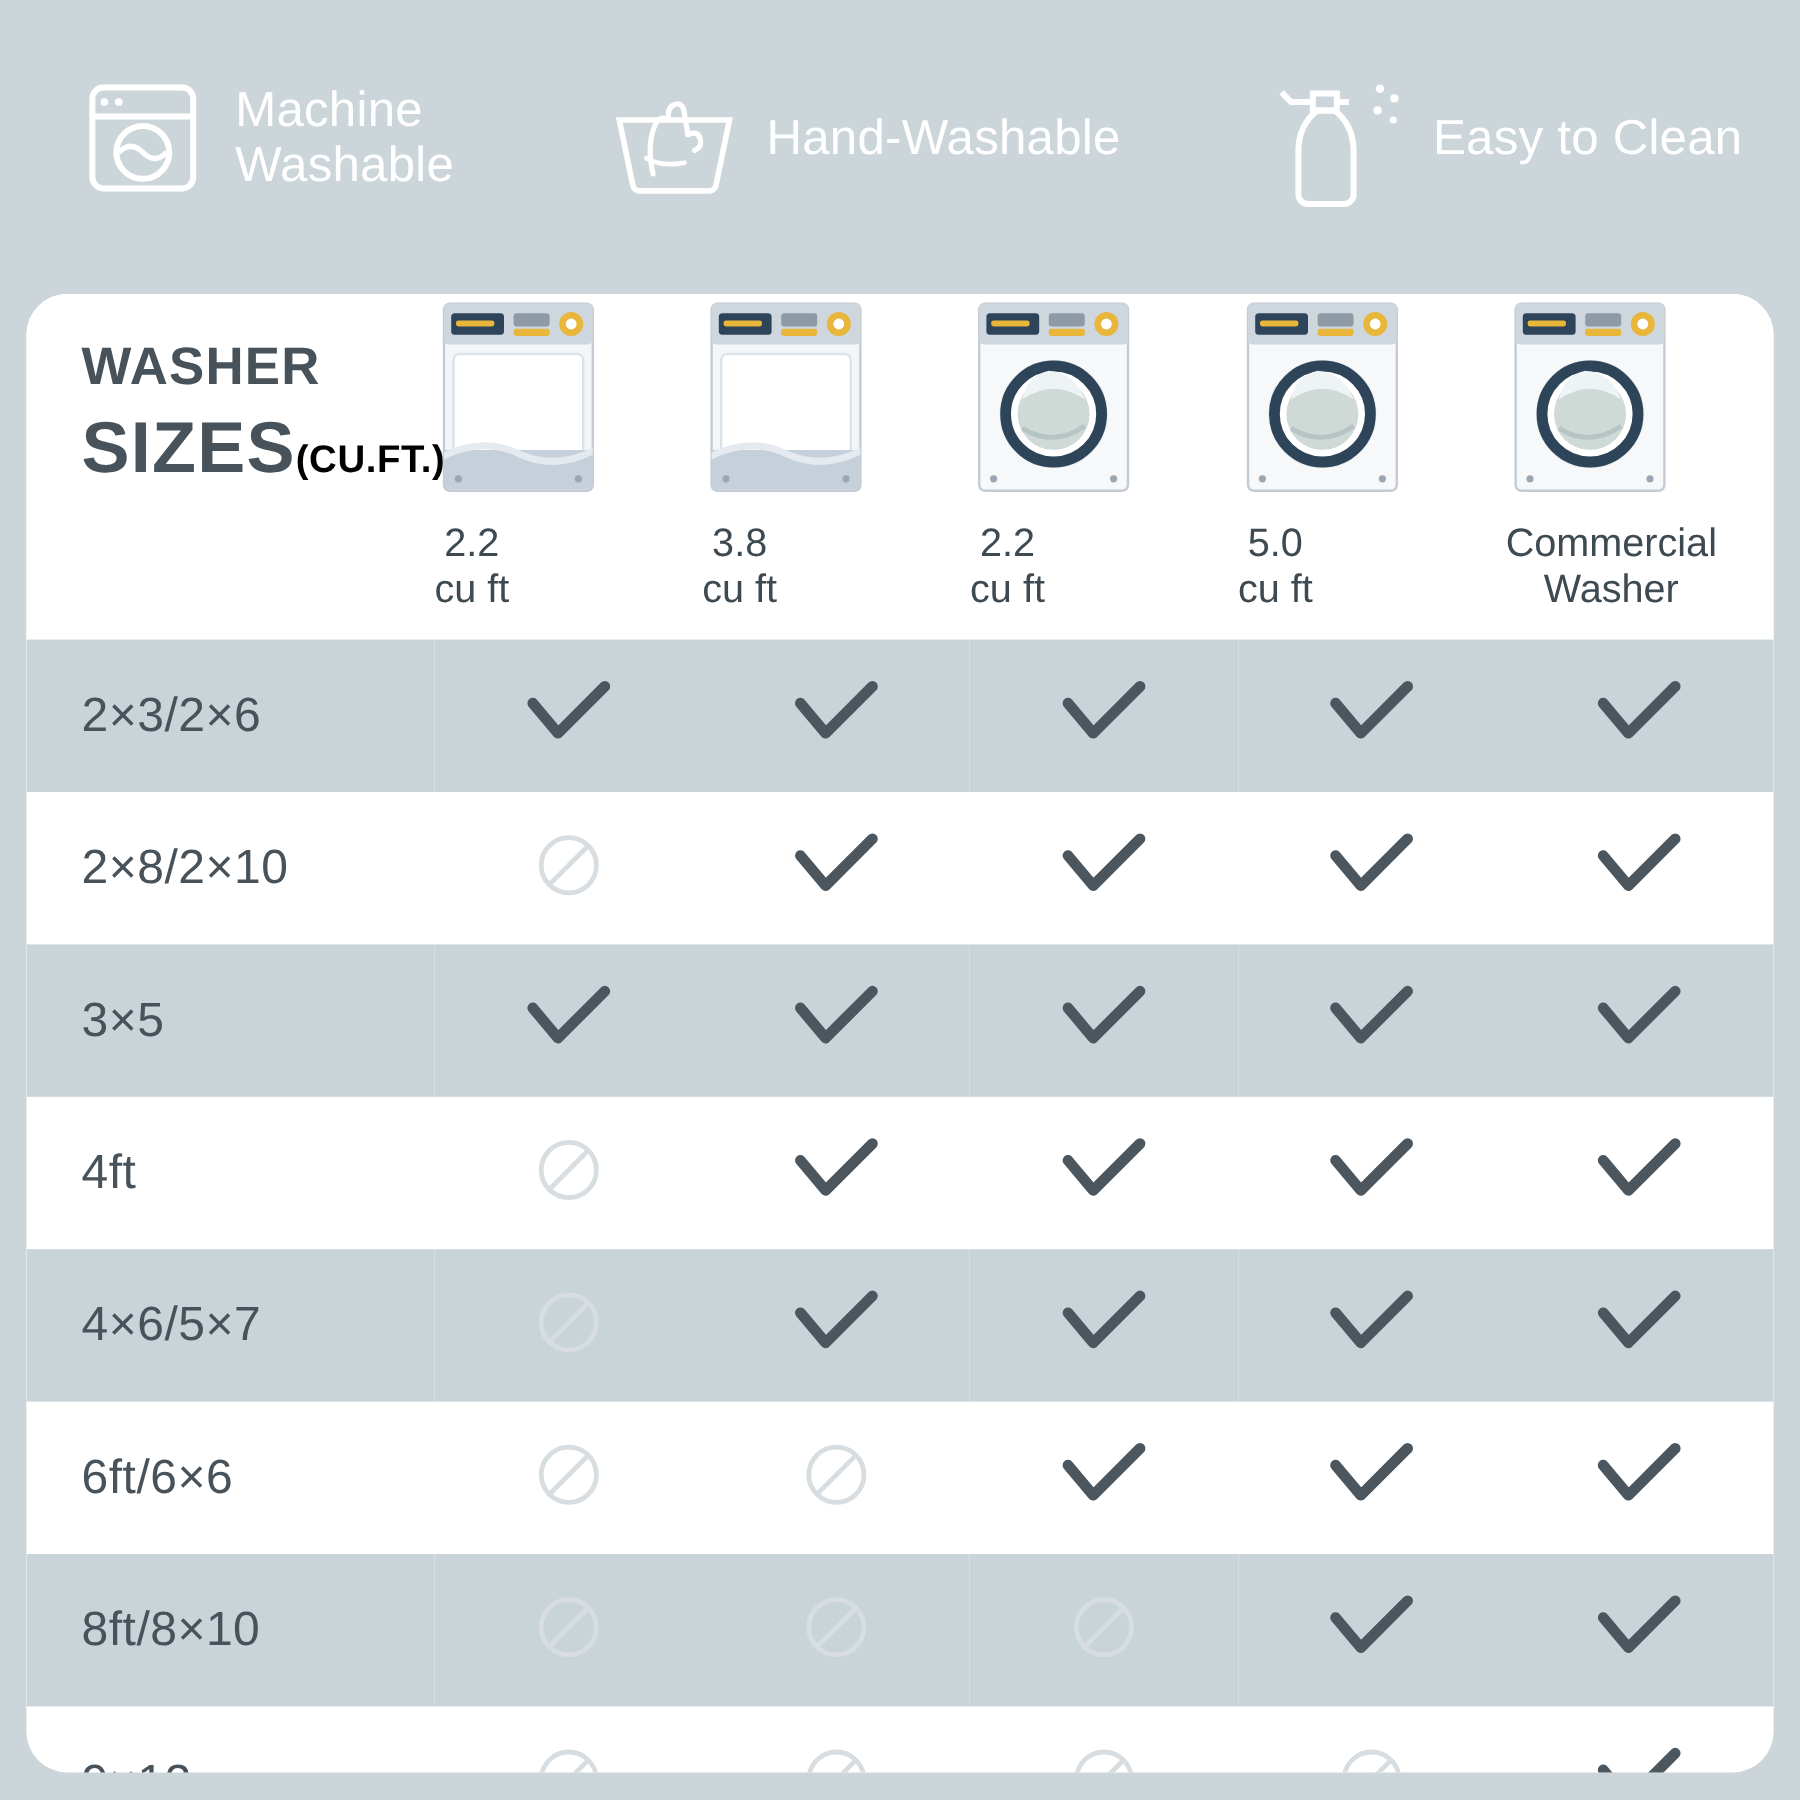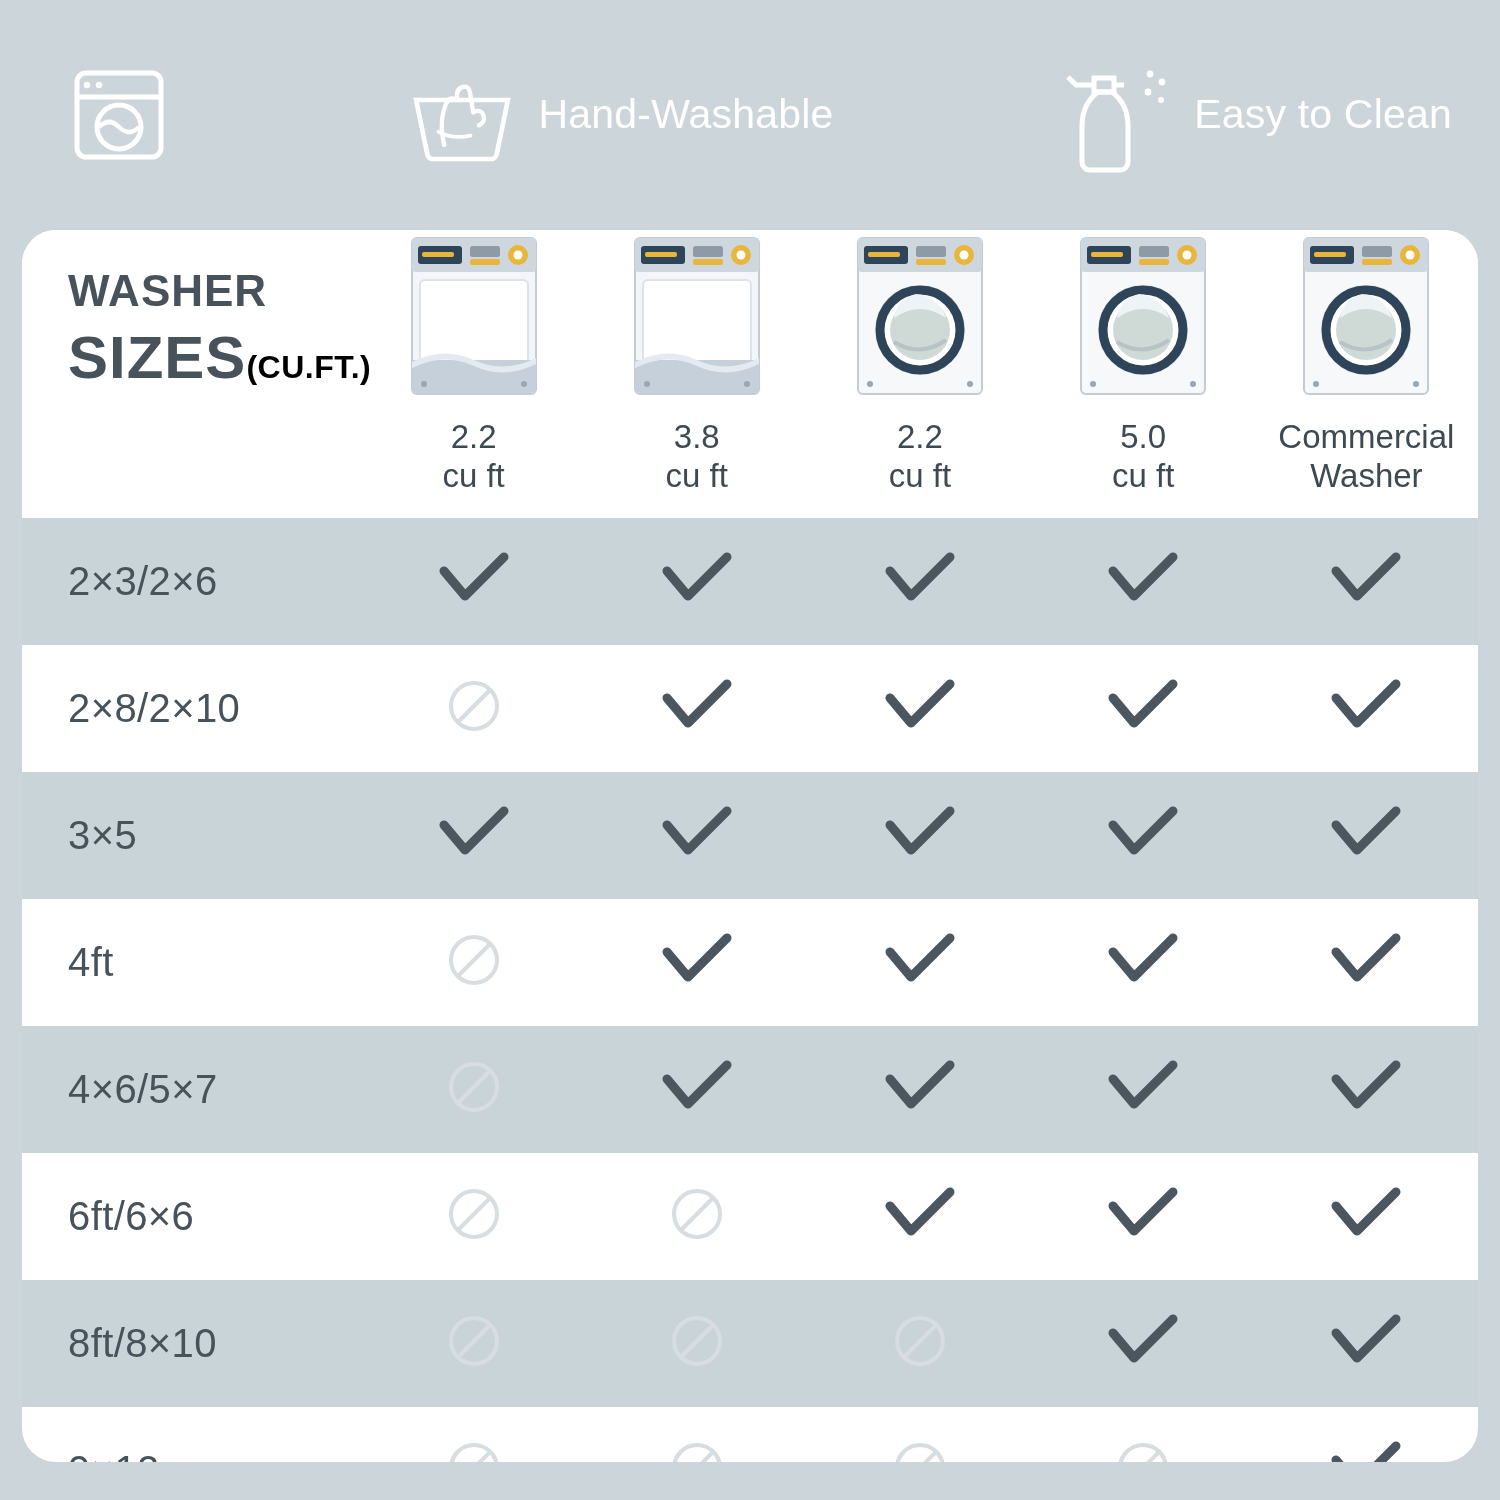--- a/index.html
+++ b/index.html
@@ -40,21 +40,21 @@
     color: #ffffff;
     font-size: 41px;
     line-height: 1.12;
     letter-spacing: 0.2px;
     white-space: pre-line;
   }
 
   
   .card {
     position: relative;
-    margin: 0 22px;
+    margin: 15px 22px;
     background: #ffffff;
     border-radius: 34px;
     height: 1232px;
     box-sizing: border-box;
     overflow: hidden;
   }
 
   
   .table {
     width: 100%;
@@ -66,21 +66,21 @@
 
   thead th {
     padding: 0;
     vertical-align: bottom;
     background: #ffffff;
   }
 
   .washer-head {
     display: flex;
     flex-direction: column;
-    align-items: center;
+    align-items: flex-start;
     padding-bottom: 22px;
   }
   .washer-img {
     width: 140px;
     height: 172px;
     margin-bottom: 16px;
   }
   .washer-caption {
     font-size: 33px;
     color: #3e4a52;
@@ -143,20 +143,22 @@
     <span class="feature-icon">
       <svg width="112" height="112" viewBox="0 0 112 112" fill="none" stroke="#ffffff" stroke-width="5">
         <rect x="14" y="14" width="84" height="84" rx="9"></rect>
         <line x1="14" y1="38" x2="98" y2="38"></line>
         <circle cx="24" cy="26" r="3.2" fill="#ffffff" stroke="none"></circle>
         <circle cx="36" cy="26" r="3.2" fill="#ffffff" stroke="none"></circle>
         <circle cx="56" cy="68" r="22"></circle>
         <path d="M36 68 q10 -10 20 0 t20 0" stroke-width="4.5" fill="none"></path>
       </svg>
     </span>
+    <span class="feature-label">Machine
+Washable</span>
   </div>
 
   <div class="feature">
     <span class="feature-icon">
       <svg width="126" height="120" viewBox="0 0 126 120" fill="none" stroke="#ffffff" stroke-width="5">
         <path d="M14 44 h98 l-12 58 a6 6 0 0 1 -6 5 H32 a6 6 0 0 1 -6 -5 Z"></path>
         <path d="M44 92 q-6 -26 2 -44 q4 -9 12 -4 q-2 -12 6 -14 q7 -2 8 9 l3 18" stroke-width="4.6" stroke-linejoin="round" stroke-linecap="round"></path>
         <path d="M75 57 q9 -4 11 4 q2 7 -5 10" stroke-width="4.6" stroke-linecap="round"></path>
         <path d="M38 78 q14 8 34 4" stroke-width="4.2" stroke-linecap="round"></path>
       </svg>

